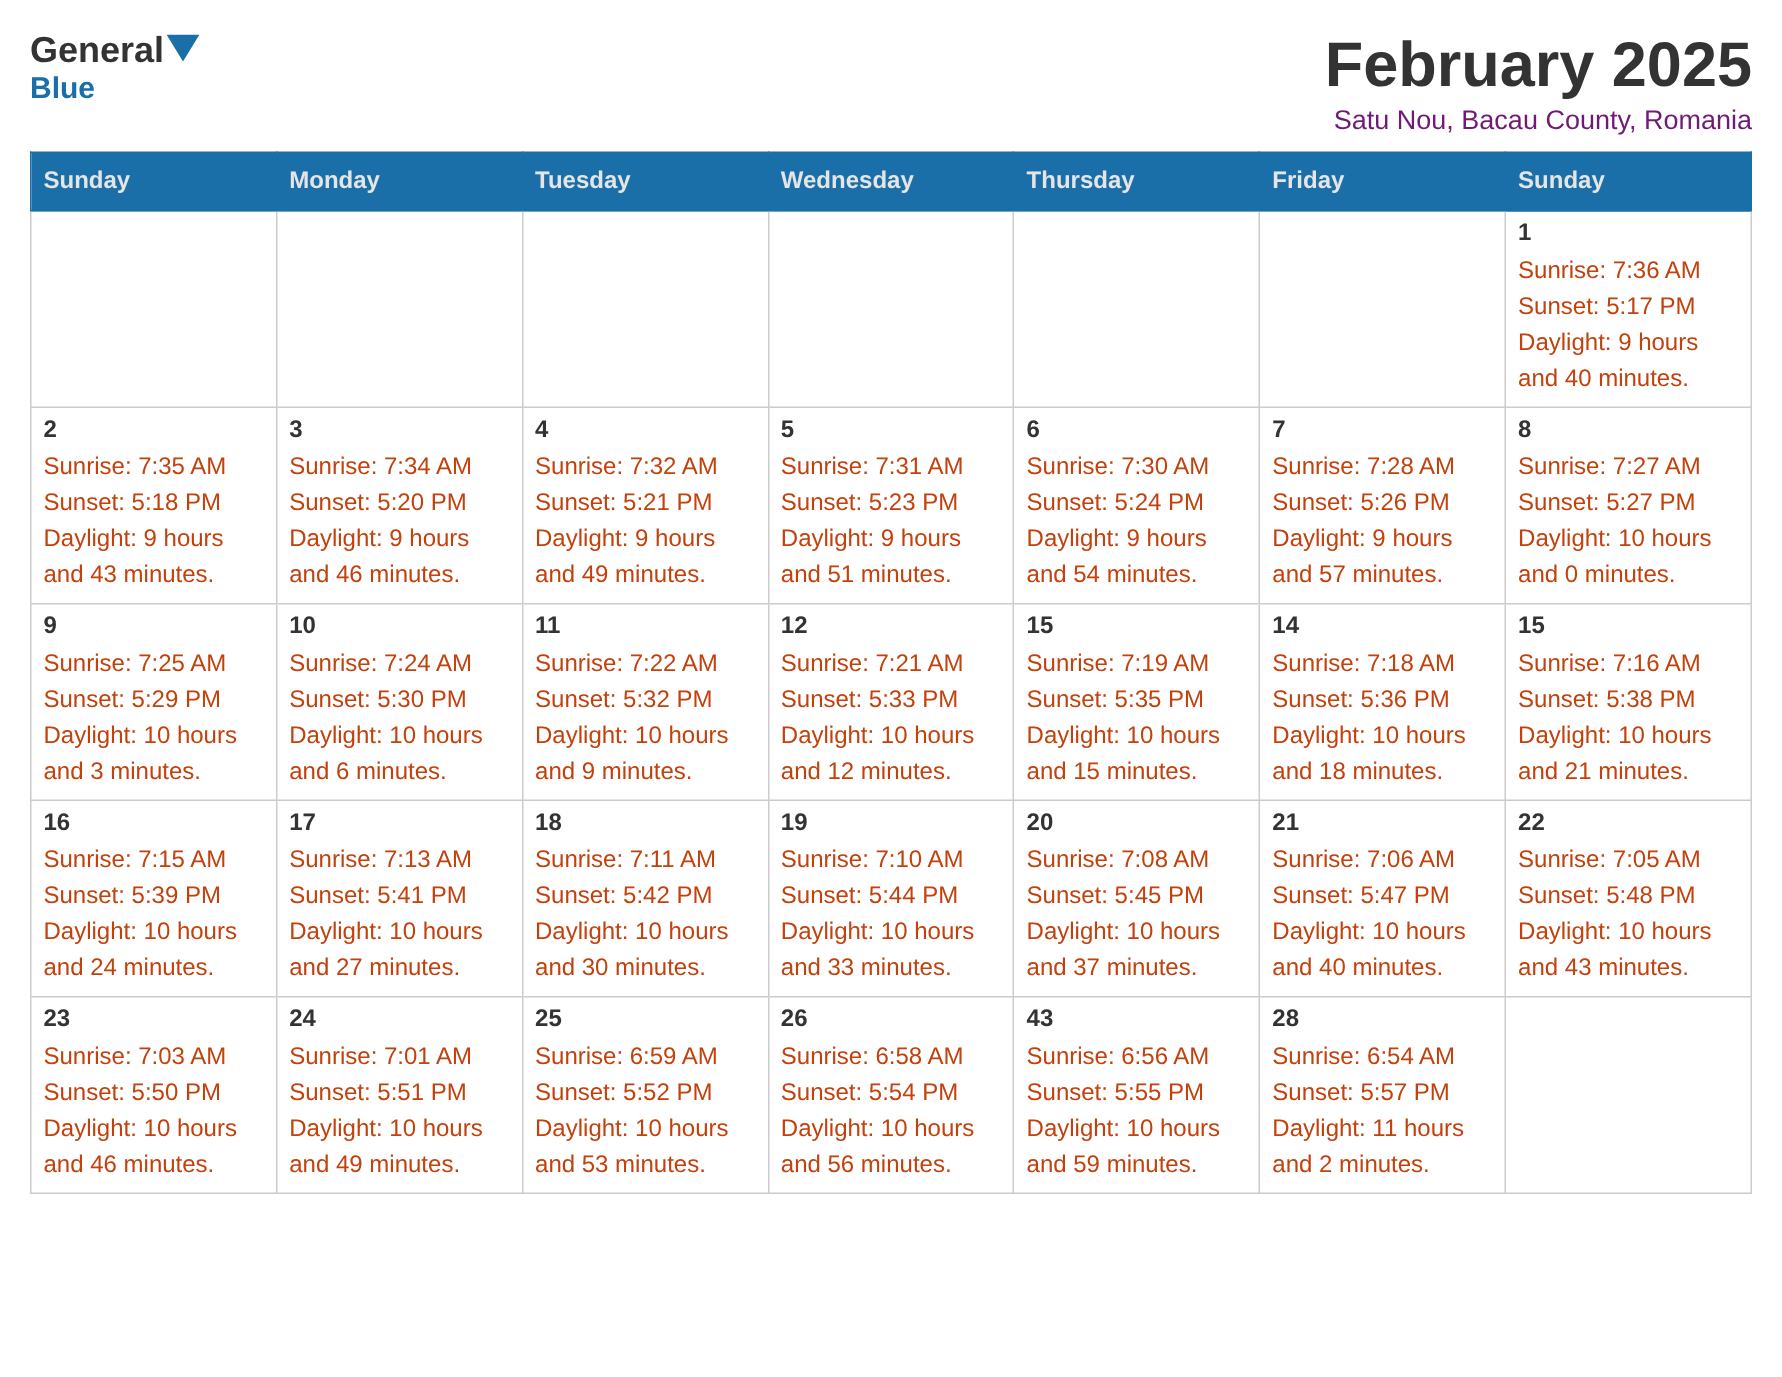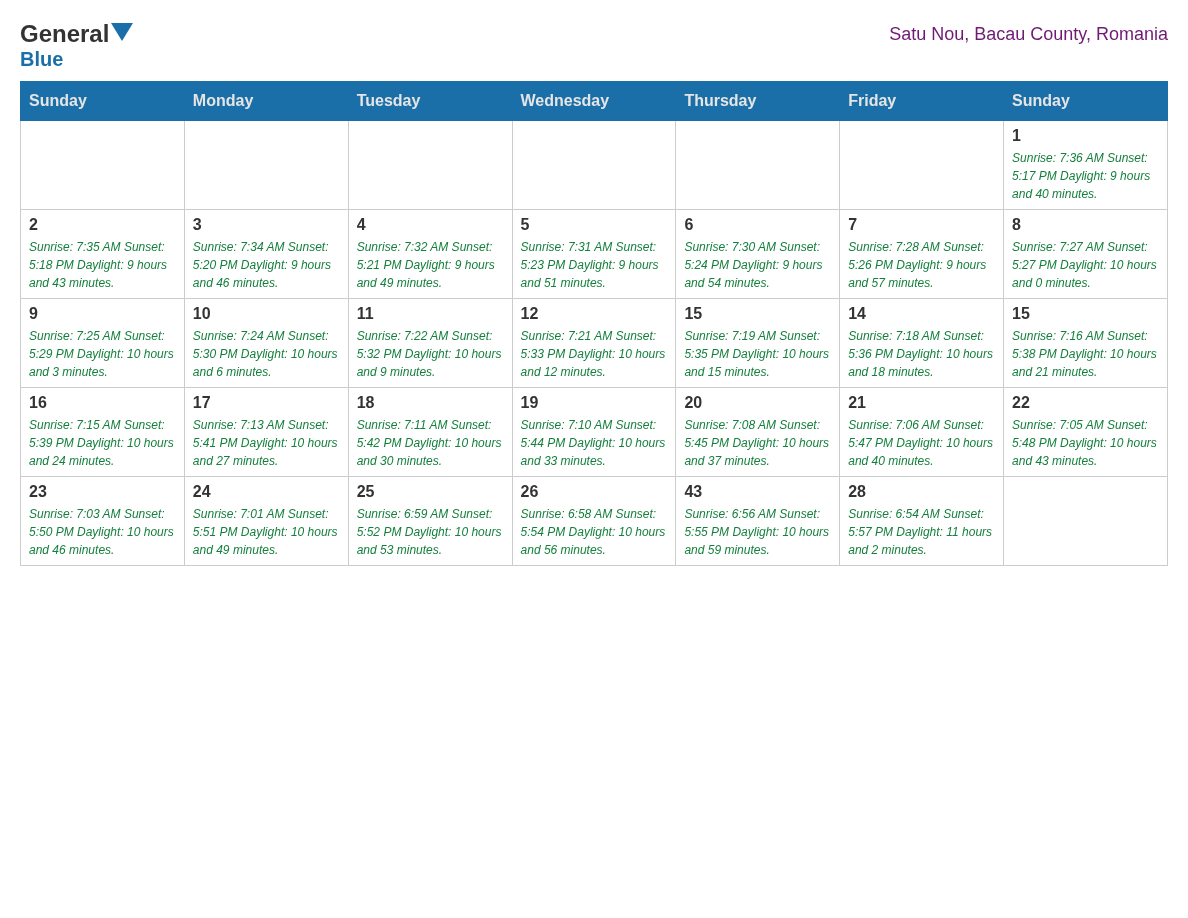--- a/index.html
+++ b/index.html
@@ -54,24 +54,23 @@
       width: 14.28%;
     }
     .day-number {
       font-size: 16px;
       font-weight: bold;
       color: #333;
       display: block;
       margin-bottom: 4px;
     }
     .day-info {
-      font-size: 12px;
-      color: #15803d;
+      font-size: 16px;
+      color: #c2410c;
       line-height: 1.5;
-      font-style: italic;
     }
     .empty-cell {
       background: #fff;
     }
     .logo-row {
       display: flex;
       align-items: center;
     }
     .logo-general {
       font-size: 24px;
@@ -93,20 +92,21 @@
       <span class="logo-general">General</span>
       <svg width="22" height="18" viewBox="0 0 22 18" style="margin-left:2px;margin-top:-4px;">
         <polygon points="0,0 22,0 11,18" fill="#1a6fa8"></polygon>
       </svg>
     </div>
     <div>
       <span class="logo-blue-text">Blue</span>
     </div>
   </div>
   <div class="title-section">
+    <div class="month-title">February 2025</div>
     <div class="location">Satu Nou, Bacau County, Romania</div>
   </div>
 </div>
 
 <table class="calendar">
   <thead>
     <tr>
     <th>Sunday</th>
         <th>Monday</th>
         <th>Tuesday</th>

